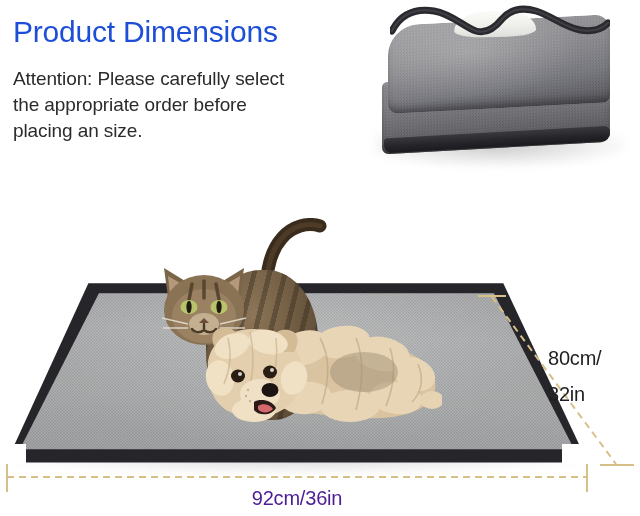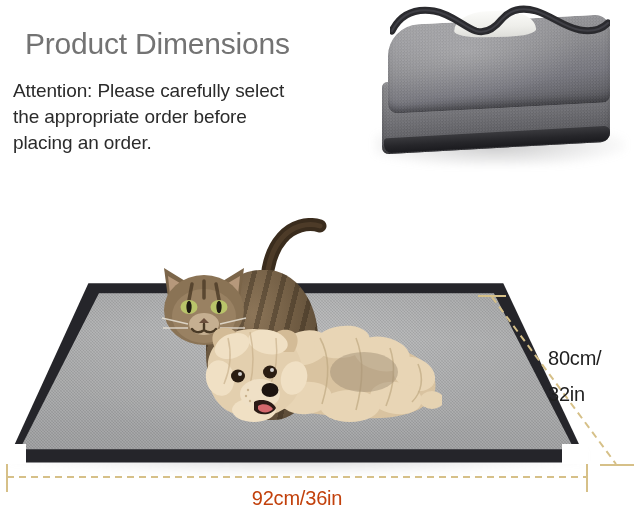--- a/index.html
+++ b/index.html
@@ -25,24 +25,24 @@
   #text-block {
     position: absolute;
     left: 13px;
     top: 14px;
     width: 330px;
   }
   #page-title {
     font-size: 30px;
     line-height: 36px;
     font-weight: 400;
-    color: #737373;
+    color: #1d4ed8;
     letter-spacing: -0.2px;
     white-space: nowrap;
-    margin: 12px;
+    margin: 0;
   }
   #attention-text {
     margin-top: 16px;
     font-size: 19px;
     line-height: 26px;
     color: #2b2b2b;
     letter-spacing: -0.1px;
   }
   #attention-text .ln {
     display: block;
@@ -268,21 +268,21 @@
     pointer-events: none;
   }
   #width-label {
     position: absolute;
     left: 0;
     top: 486px;
     width: 594px;
     text-align: center;
     font-size: 20px;
     line-height: 24px;
-    color: #c2410c;
+    color: #4c1d95;
     letter-spacing: -0.2px;
   }
   #height-label {
     position: absolute;
     left: 548px;
     top: 334px;
     width: 92px;
     font-size: 20px;
     line-height: 24px;
     color: #1f1f1f;
@@ -293,21 +293,21 @@
 </head>
 <body>
 
 <div id="stage">
 
   <div id="text-block">
     <div id="page-title">Product Dimensions</div>
     <div id="attention-text">
       <span class="ln">Attention: Please carefully select</span>
       <span class="ln">the appropriate order before</span>
-      <span class="ln">placing an order.</span>
+      <span class="ln">placing an size.</span>
     </div>
   </div>
 
   <div id="folded-blanket">
     <div id="blanket-shadow"></div>
 
     <div id="blanket-lower">
       <div class="fabric-tex"></div>
     </div>
     <div id="blanket-lower-binding"></div>

